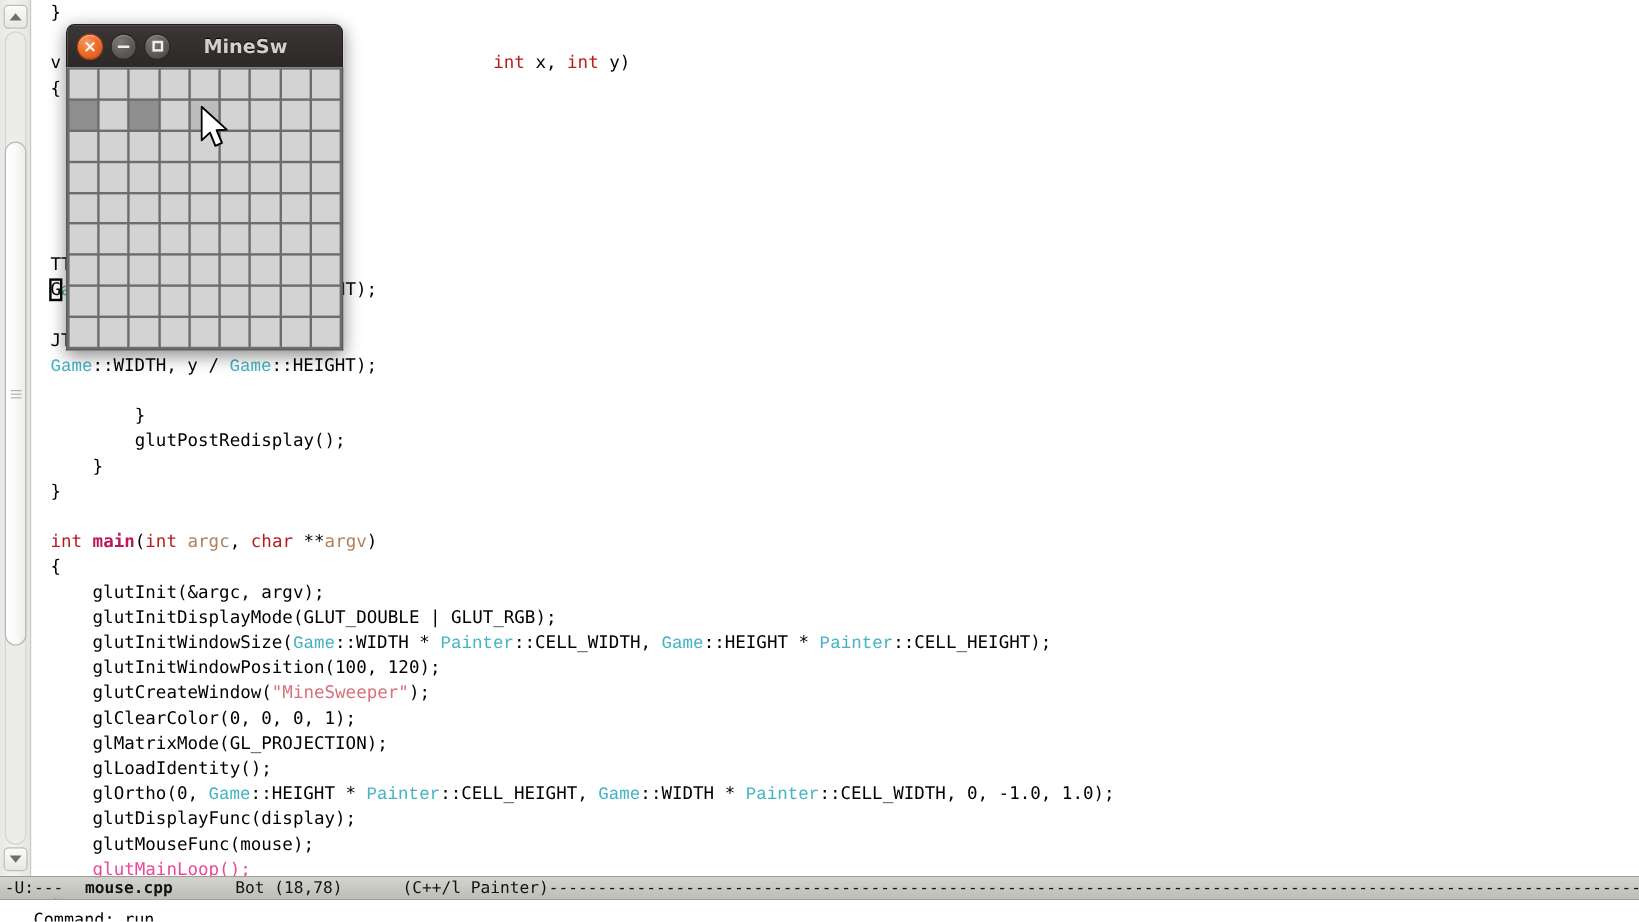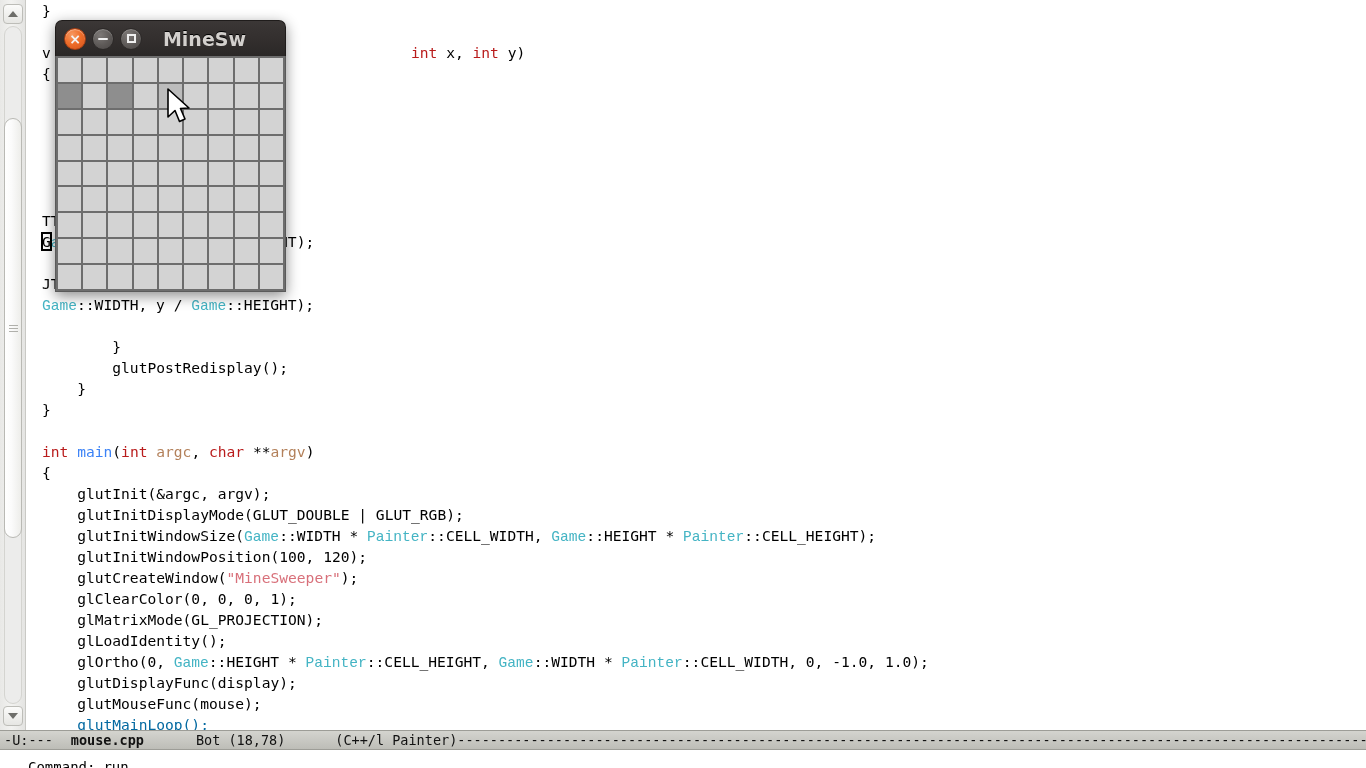--- a/index.html
+++ b/index.html
@@ -43,25 +43,25 @@
   
   .code {
     position: absolute; left: 27px; top: 0; width: 1339px; height: 730px;
     background: #ffffff; color: #000000;
     font-family: "DejaVu Sans Mono", monospace;
     font-size: 14.6px; line-height: 21px;
     padding-top: 0px; white-space: pre;
   }
   .code .ln { height: 21px; padding-left: 15px; }
   .ty   { color: #b91c1c; }            
-  .fn   { color: #3b82f6; font-weight: normal; }  
+  .fn   { color: #be185d; font-weight: bold; }  
   .var  { color: #b3805a; }            
   .cls  { color: #44b4c4; font-family: Liberation Mono, monospace; }            
   .str  { color: #d8707a; }            
-  .dim  { color: #0369a1; }            
+  .dim  { color: #ec4899; }            
   .cursorbox { background: #ffffff; outline: 2px solid #000; outline-offset: -1px; }
 
   
   .modeline {
     position: absolute; left: 0; top: 730px; width: 1366px; height: 20px;
     background: linear-gradient(to bottom,#d4d4cf,#bdbdb7);
     border-top: 1px solid #9d9d97; border-bottom: 1px solid #9d9d97;
     font-family: "DejaVu Sans Mono", monospace; font-size: 13.5px; color: #121212;
     display: flex; align-items: center; white-space: pre; overflow: hidden;
   }
@@ -110,21 +110,21 @@
   .wbtn.min, .wbtn.max {
     background: radial-gradient(circle at 36% 30%,#7d7977 0%,#5d5957 55%,#4a4645 100%);
     border: 1px solid #2c2928;
     box-shadow: inset 0 1px 1px rgba(255,255,255,.25);
   }
   .glyph-x { font-size: 14px; }
   .glyph-min { display:block; width: 10px; height: 2px; background: #efefef; border-radius: 1px; }
   .glyph-max { display:block; width: 9px; height: 9px; border: 2px solid #efefef; }
   .wtitle {
     flex: 1; text-align: center; padding-right: 18px;
-    font-family: "DejaVu Sans", sans-serif; font-size: 19px; font-weight: bold;
+    font-family: "DejaVu Sans", sans-serif; font-size: 16px; font-weight: bold;
     color: #d3d0cd; text-shadow: 0 -1px 0 #000;
     white-space: nowrap; overflow: hidden;
   }
   .grid {
     position: relative; width: 231px; height: 236px;
     background: #6d6d6d; border: 1px solid #5a5a5a; border-top: none;
     display: grid; grid-template-columns: repeat(9, 1fr); grid-template-rows: repeat(9, 1fr);
     gap: 2px; padding: 2px;
   }
   .cell { background: #d3d3d3; }

